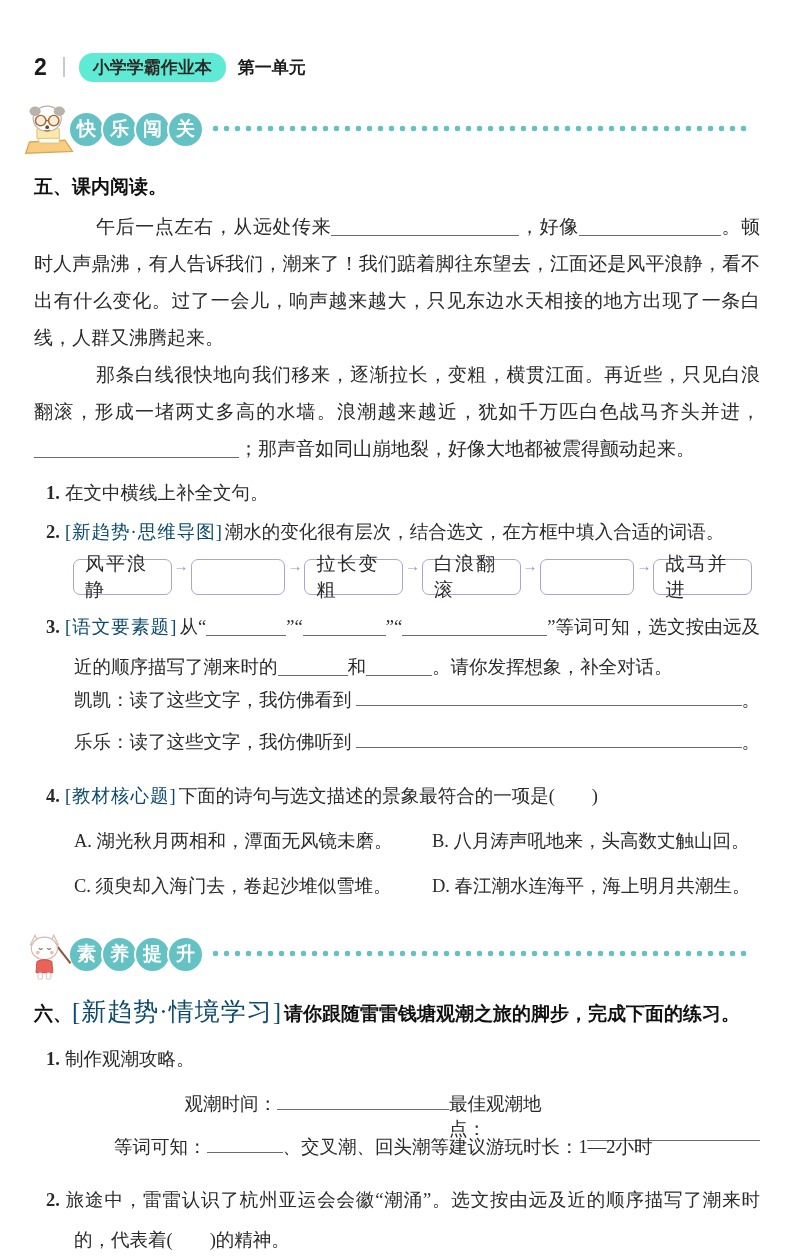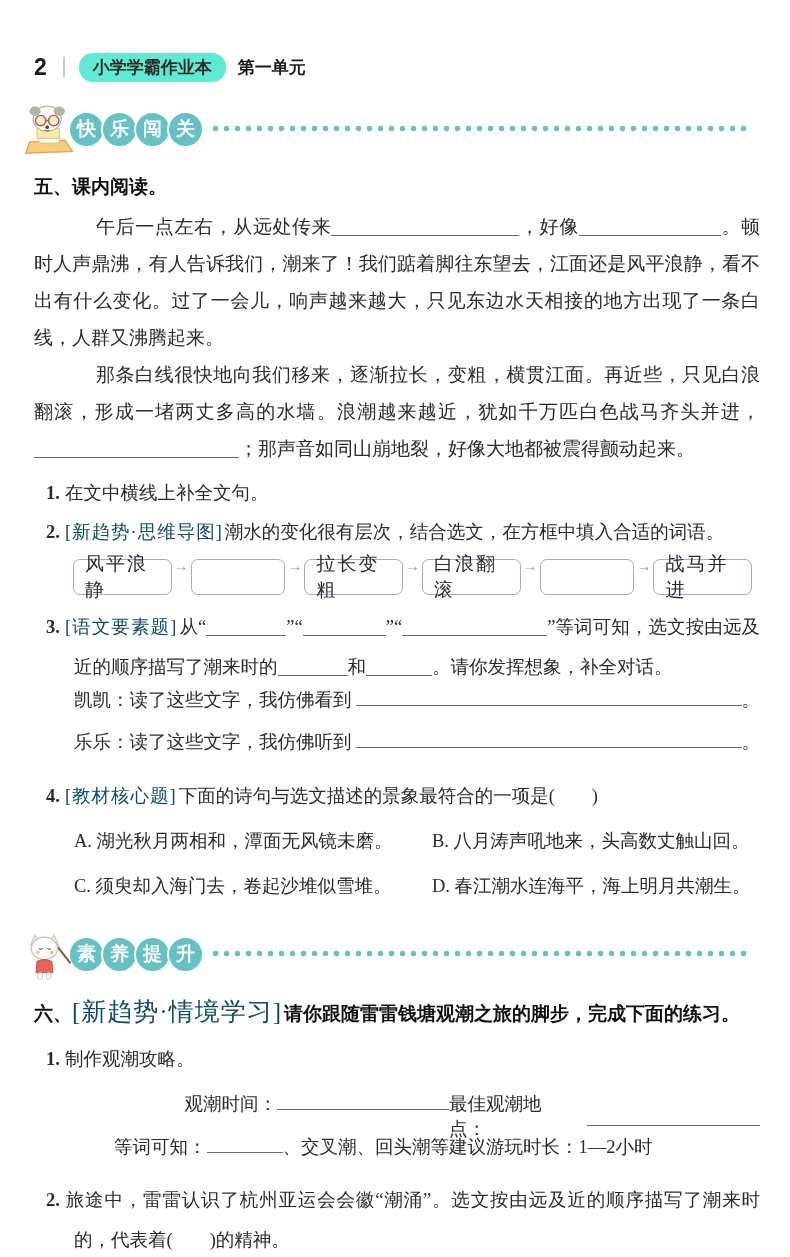--- a/index.html
+++ b/index.html
@@ -58,21 +58,21 @@
   .q4 { margin-top:6px; line-height:38px; }
   .opts4 { margin:4px 30px 0 74px; font-size:18.5px; }
   .opts4 .optrow { display:grid; grid-template-columns:358px auto; line-height:45px; }
   
   .sec6-heading { margin:12px 30px 0 34px; font-size:19px; line-height:34px;
     font-family:"Liberation Sans", sans-serif; font-weight:bold; color:#111; }
   .sec6-heading .qtag { font-family:"Liberation Serif", serif; font-weight:normal; font-size:25px; }
   .s6q1 { margin-top:10px; }
   .srow { display:flex; align-items:baseline; margin:13px 30px 0 74px; font-size:18.5px; height:30px; }
   .srow .left { display:flex; align-items:baseline; width:375px;justify-content:flex-end; }
-  .srow .right { display:flex; align-items:center; flex:1;gap:29px; }
+  .srow .right { display:flex; align-items:flex-end; flex:1;gap:29px; }
   .s6q2 { margin-top:16px; line-height:40px; }
 </style>
 </head>
 <body>
 
 <div class="page">
 
   <div class="page-header">
     <span class="page-num">2</span>
     <span class="hdr-divider"></span>

